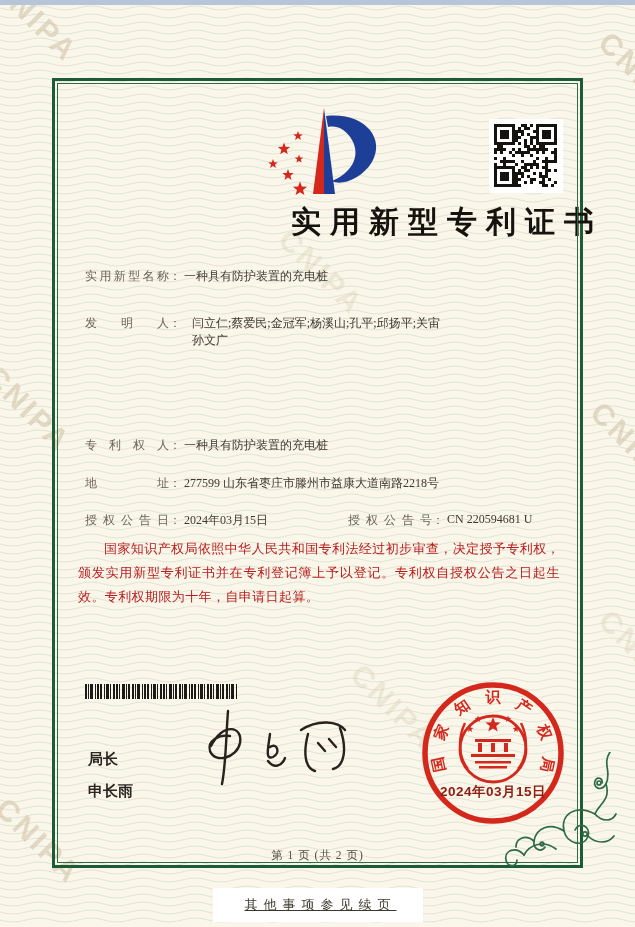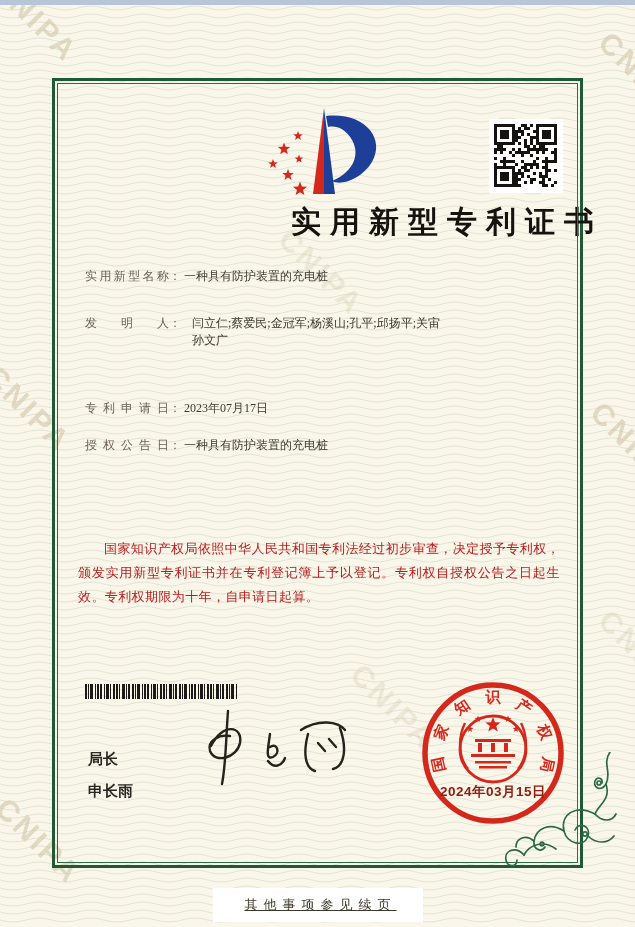--- a/index.html
+++ b/index.html
@@ -675,27 +675,35 @@
 
   <div class="frow" style="top:187px">
     <span class="flabel">实用新型名称</span><span class="fcolon">：</span>
     <span class="fvalue">一种具有防护装置的充电桩</span>
   </div>
   <div class="frow" style="top:234px">
     <span class="flabel">发明人</span><span class="fcolon">：</span>
     <span class="fvalue pre">闫立仁;蔡爱民;金冠军;杨溪山;孔平;邱扬平;关宙
 孙文广</span>
   </div>
-  <div class="frow" style="top:319px">
-    <span class="flabel">专利申请日</span><span class="fcolon">：</span>
-    <span class="fvalue">2023年07月17日</span>
-  </div>
   <div class="frow" style="top:356px">
+    <span class="flabel">专利权人</span><span class="fcolon">：</span>
+    <span class="fvalue">一种具有防护装置的充电桩</span>
+  </div>
+  <div class="frow" style="top:394px">
+    <span class="flabel">地址</span><span class="fcolon">：</span>
+    <span class="fvalue">277599 山东省枣庄市滕州市益康大道南路2218号</span>
+  </div>
+  <div class="frow" style="top:431px">
     <span class="flabel">授权公告日</span><span class="fcolon">：</span>
-    <span class="fvalue">一种具有防护装置的充电桩</span>
+    <span class="fvalue">2024年03月15日</span>
+    <span class="grant2">
+      <span class="flabel">授权公告号</span><span class="fcolon">：</span>
+      <span class="fvalue">CN 220594681 U</span>
+    </span>
   </div>
 
   <div class="legal">
     <p>国家知识产权局依照中华人民共和国专利法经过初步审查，决定授予专利权，颁发实用新型专利证书并在专利登记簿上予以登记。专利权自授权公告之日起生效。专利权期限为十年，自申请日起算。</p>
   </div>
 
   <div class="barcode" id="barcode"><i style="width:2px;margin-right:1px"></i><i style="width:1px;margin-right:1px"></i><i style="width:3px;margin-right:2px"></i><i style="width:1px;margin-right:1px"></i><i style="width:2px;margin-right:1px"></i><i style="width:2px;margin-right:2px"></i><i style="width:1px;margin-right:1px"></i><i style="width:3px;margin-right:1px"></i><i style="width:1px;margin-right:2px"></i><i style="width:2px;margin-right:1px"></i><i style="width:2px;margin-right:1px"></i><i style="width:1px;margin-right:2px"></i><i style="width:3px;margin-right:1px"></i><i style="width:1px;margin-right:1px"></i><i style="width:2px;margin-right:2px"></i><i style="width:2px;margin-right:1px"></i><i style="width:1px;margin-right:1px"></i><i style="width:3px;margin-right:2px"></i><i style="width:1px;margin-right:1px"></i><i style="width:2px;margin-right:1px"></i><i style="width:2px;margin-right:2px"></i><i style="width:1px;margin-right:1px"></i><i style="width:3px;margin-right:1px"></i><i style="width:1px;margin-right:2px"></i><i style="width:2px;margin-right:1px"></i><i style="width:2px;margin-right:1px"></i><i style="width:1px;margin-right:2px"></i><i style="width:3px;margin-right:1px"></i><i style="width:1px;margin-right:1px"></i><i style="width:2px;margin-right:2px"></i><i style="width:2px;margin-right:1px"></i><i style="width:1px;margin-right:1px"></i><i style="width:3px;margin-right:2px"></i><i style="width:1px;margin-right:1px"></i><i style="width:2px;margin-right:1px"></i><i style="width:2px;margin-right:2px"></i><i style="width:1px;margin-right:1px"></i><i style="width:3px;margin-right:1px"></i><i style="width:1px;margin-right:2px"></i><i style="width:2px;margin-right:1px"></i><i style="width:2px;margin-right:1px"></i><i style="width:1px;margin-right:2px"></i><i style="width:3px;margin-right:1px"></i><i style="width:1px;margin-right:1px"></i><i style="width:2px;margin-right:2px"></i><i style="width:2px;margin-right:1px"></i><i style="width:1px;margin-right:1px"></i><i style="width:3px;margin-right:2px"></i><i style="width:1px;margin-right:1px"></i></div>
 
   <div class="sig-block">
     <div>局长</div>
@@ -742,20 +750,21 @@
         <text x="25.93207185339348" y="55.771243955540754" fill="#d5281c" font-size="15" font-weight="bold" text-anchor="middle" dominant-baseline="middle" transform="rotate(-68 25.93207185339348 55.771243955540754)">家</text>
         <text x="45.80358321257967" y="31.231971082027755" fill="#d5281c" font-size="15" font-weight="bold" text-anchor="middle" dominant-baseline="middle" transform="rotate(-34 45.80358321257967 31.231971082027755)">知</text>
         <text x="76" y="22" fill="#d5281c" font-size="15" font-weight="bold" text-anchor="middle" dominant-baseline="middle" transform="rotate(0 76 22)">识</text>
         <text x="106.19641678742033" y="31.231971082027755" fill="#d5281c" font-size="15" font-weight="bold" text-anchor="middle" dominant-baseline="middle" transform="rotate(34 106.19641678742033 31.231971082027755)">产</text>
         <text x="126.06792814660652" y="55.771243955540754" fill="#d5281c" font-size="15" font-weight="bold" text-anchor="middle" dominant-baseline="middle" transform="rotate(68 126.06792814660652 55.771243955540754)">权</text>
         <text x="128.8199704396255" y="87.22723130415899" fill="#d5281c" font-size="15" font-weight="bold" text-anchor="middle" dominant-baseline="middle" transform="rotate(102 128.8199704396255 87.22723130415899)">局</text>
       </svg>
     <div class="seal-date">2024年03月15日</div>
   </div>
 
+  <div class="page-ind">第 1 页 (共 2 页)</div>
 </div>
 
 <svg class="flourish" width="130" height="120" viewBox="0 0 130 120">
   <g fill="none" stroke="#2d6a45" stroke-width="1.7" stroke-linecap="round">
     <path d="M112,0 C104,12 114,20 108,32 C103,40 95,36 97,29 C99,24 105,26 104,31"></path>
     <path d="M108,32 C113,48 101,52 97,62"></path>
     <path d="M97,62 C78,52 62,62 66,79 C69,92 86,96 90,84 C93,74 81,69 77,78"></path>
     <path d="M66,79 C52,70 38,76 36,89 C35,97 43,101 47,95"></path>
     <path d="M36,89 C28,82 18,86 18,95"></path>
     <path d="M58,97 C46,88 32,92 26,103"></path>

